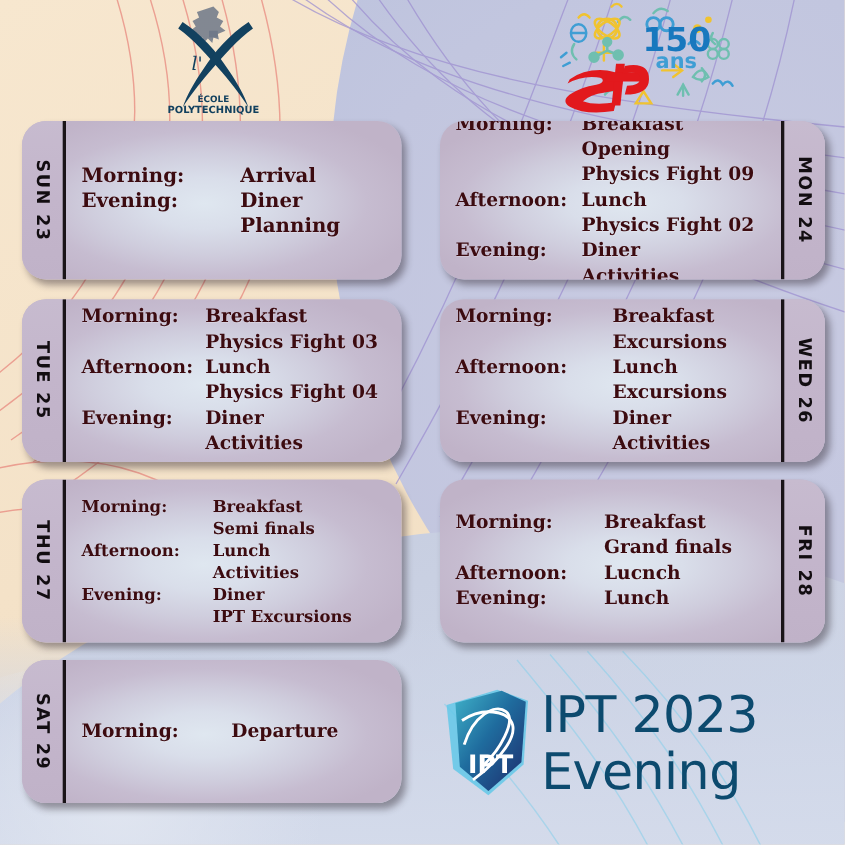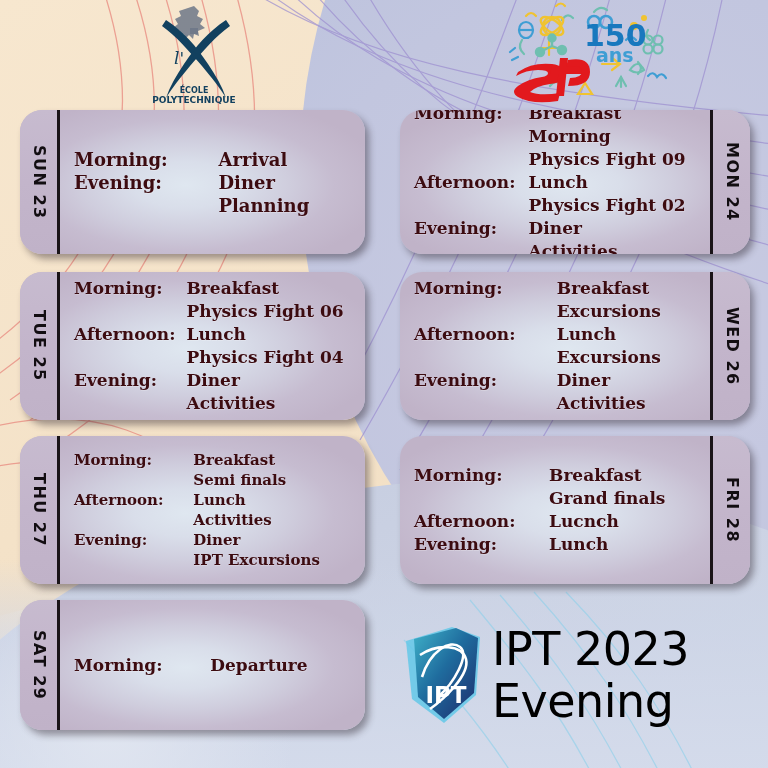--- a/index.html
+++ b/index.html
@@ -140,21 +140,21 @@
   .title-block {
     position: absolute;
     left: 400px; top: 600px;
     width: 360px; height: 150px;
     display: flex;
     align-items: center;
   }
   .ipt-shield { width: 86px; height: 100px; flex: 0 0 auto; margin-right: 6px; }
   .title-text {
     font-family: "DejaVu Sans", sans-serif;
-    color: #000000;
+    color: #0c4a6e;
     font-size: 46px;
     line-height: 52px;
     font-weight: 400;
     letter-spacing: -0.5px;
   }
   .title-text .l2 { display: block; }
 </style>
 </head>
 <body>
 
@@ -319,21 +319,21 @@
         </div>
         <div class="card-body">
           <table class="sched">
             <tbody>
               <tr>
                 <td class="lbl">Morning:</td>
                 <td class="val">Breakfast</td>
               </tr>
               <tr>
                 <td class="lbl"></td>
-                <td class="val">Morning</td>
+                <td class="val">Opening</td>
               </tr>
               <tr>
                 <td class="lbl"></td>
                 <td class="val">Physics Fight 09</td>
               </tr>
               <tr>
                 <td class="lbl">Afternoon:</td>
                 <td class="val">Lunch</td>
               </tr>
               <tr>
@@ -358,21 +358,21 @@
         </div>
         <div class="card-body">
           <table class="sched">
             <tbody>
               <tr>
                 <td class="lbl">Morning:</td>
                 <td class="val">Breakfast</td>
               </tr>
               <tr>
                 <td class="lbl"></td>
-                <td class="val">Physics Fight 06</td>
+                <td class="val">Physics Fight 03</td>
               </tr>
               <tr>
                 <td class="lbl">Afternoon:</td>
                 <td class="val">Lunch</td>
               </tr>
               <tr>
                 <td class="lbl"></td>
                 <td class="val">Physics Fight 04</td>
               </tr>
               <tr>

